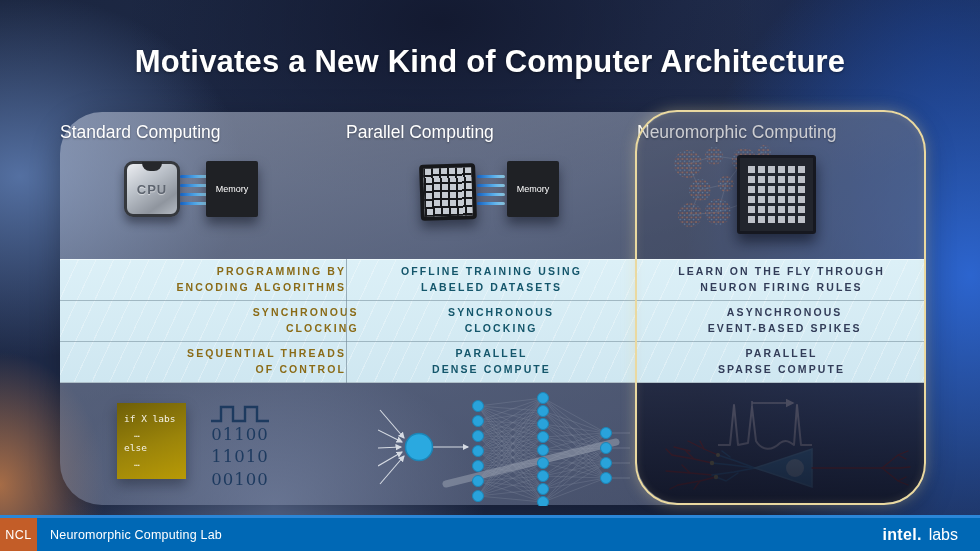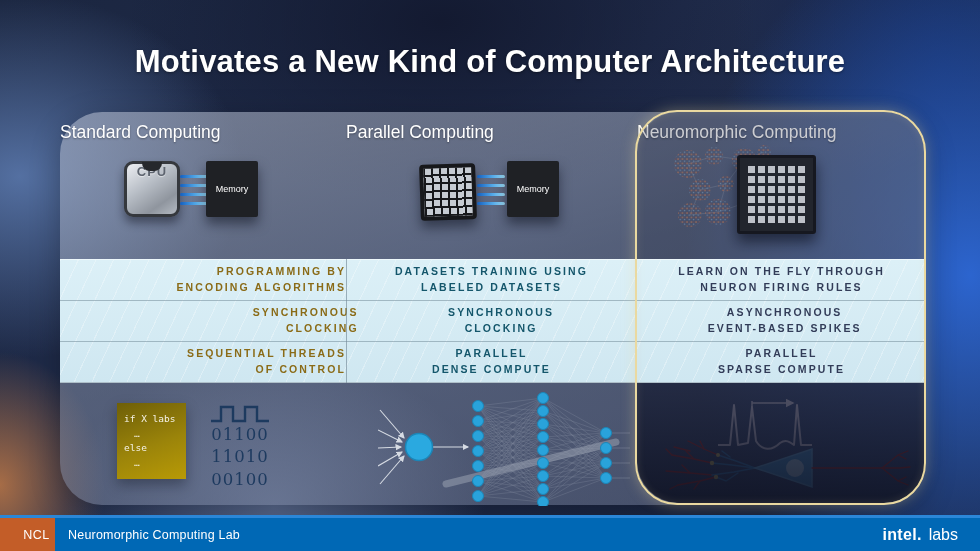--- a/index.html
+++ b/index.html
@@ -31,21 +31,21 @@
   }
   .h1{left:60px;width:286px;}
   .h2{left:346px;width:291px;}
   .h3{left:637px;width:289px;}
 
   
   .cpu-chip{
     position:absolute;left:124px;top:161px;width:56px;height:56px;border-radius:9px;
     background:linear-gradient(145deg,#eceef2 0%,#b9bfc7 40%,#8f959e 75%,#b4bac2 100%);
     border:3px solid #35383d;box-sizing:border-box;
-    display:flex;justify-content:center;
+    display:flex;align-items:center;justify-content:center;
     box-shadow:0 6px 10px rgba(10,14,25,0.45);
   }
   .cpu-chip::before{
     content:"";position:absolute;top:-2px;left:50%;transform:translateX(-50%);
     width:20px;height:9px;background:#26282c;border-radius:0 0 8px 8px;
   }
   .cpu-label{color:#5d646f;font-size:13px;font-weight:bold;letter-spacing:1px;
     text-shadow:0 1px 1px rgba(255,255,255,0.55);}
   .memory-box{
     position:absolute;width:52px;height:56px;border-radius:2px;background:#1f2125;
@@ -130,21 +130,21 @@
   }
   .nn-svg{position:absolute;left:378px;top:388px;width:255px;height:118px;}
   .spike-svg{position:absolute;left:660px;top:393px;width:255px;height:108px;}
 
   
   .footer{
     position:absolute;left:0;bottom:0;width:980px;height:36px;background:#0068b5;
     border-top:3px solid #2b87d8;box-sizing:border-box;display:flex;align-items:center;
   }
   .ncl-badge{width:37px;height:100%;background:#c35d28;color:#ffffff;font-size:12.5px;
-    display:flex;align-items:center;justify-content:center;letter-spacing:0.5px;padding-left:18px;}
+    display:flex;align-items:center;justify-content:center;letter-spacing:0.5px;}
   .lab-name{color:#ffffff;font-size:12.5px;margin-left:13px;letter-spacing:0.2px;}
   .brand{position:absolute;right:22px;top:0;height:33px;display:flex;align-items:center;color:#ffffff;font-size:16px;}
   .brand .b{font-weight:bold;letter-spacing:0.3px;}
   .brand .s{margin-left:7px;font-weight:normal;}
 </style>
 </head>
 <body>
 
 <div class="slide">
 
@@ -221,21 +221,21 @@
       <div class="grid-inner"></div>
     </div>
 
   <div class="table">
     <div class="trow">
       <div class="tcell tc1">
         <div>PROGRAMMING BY</div>
           <div>ENCODING ALGORITHMS</div>
       </div>
       <div class="tcell tc2">
-        <div>DATASETS TRAINING USING</div>
+        <div>OFFLINE TRAINING USING</div>
           <div>LABELED DATASETS</div>
       </div>
       <div class="tcell tc3">
         <div>LEARN ON THE FLY THROUGH</div>
           <div>NEURON FIRING RULES</div>
       </div>
     </div>
     <div class="trow mid">
       <div class="tcell tc1">
         <div>SYNCHRONOUS</div>

